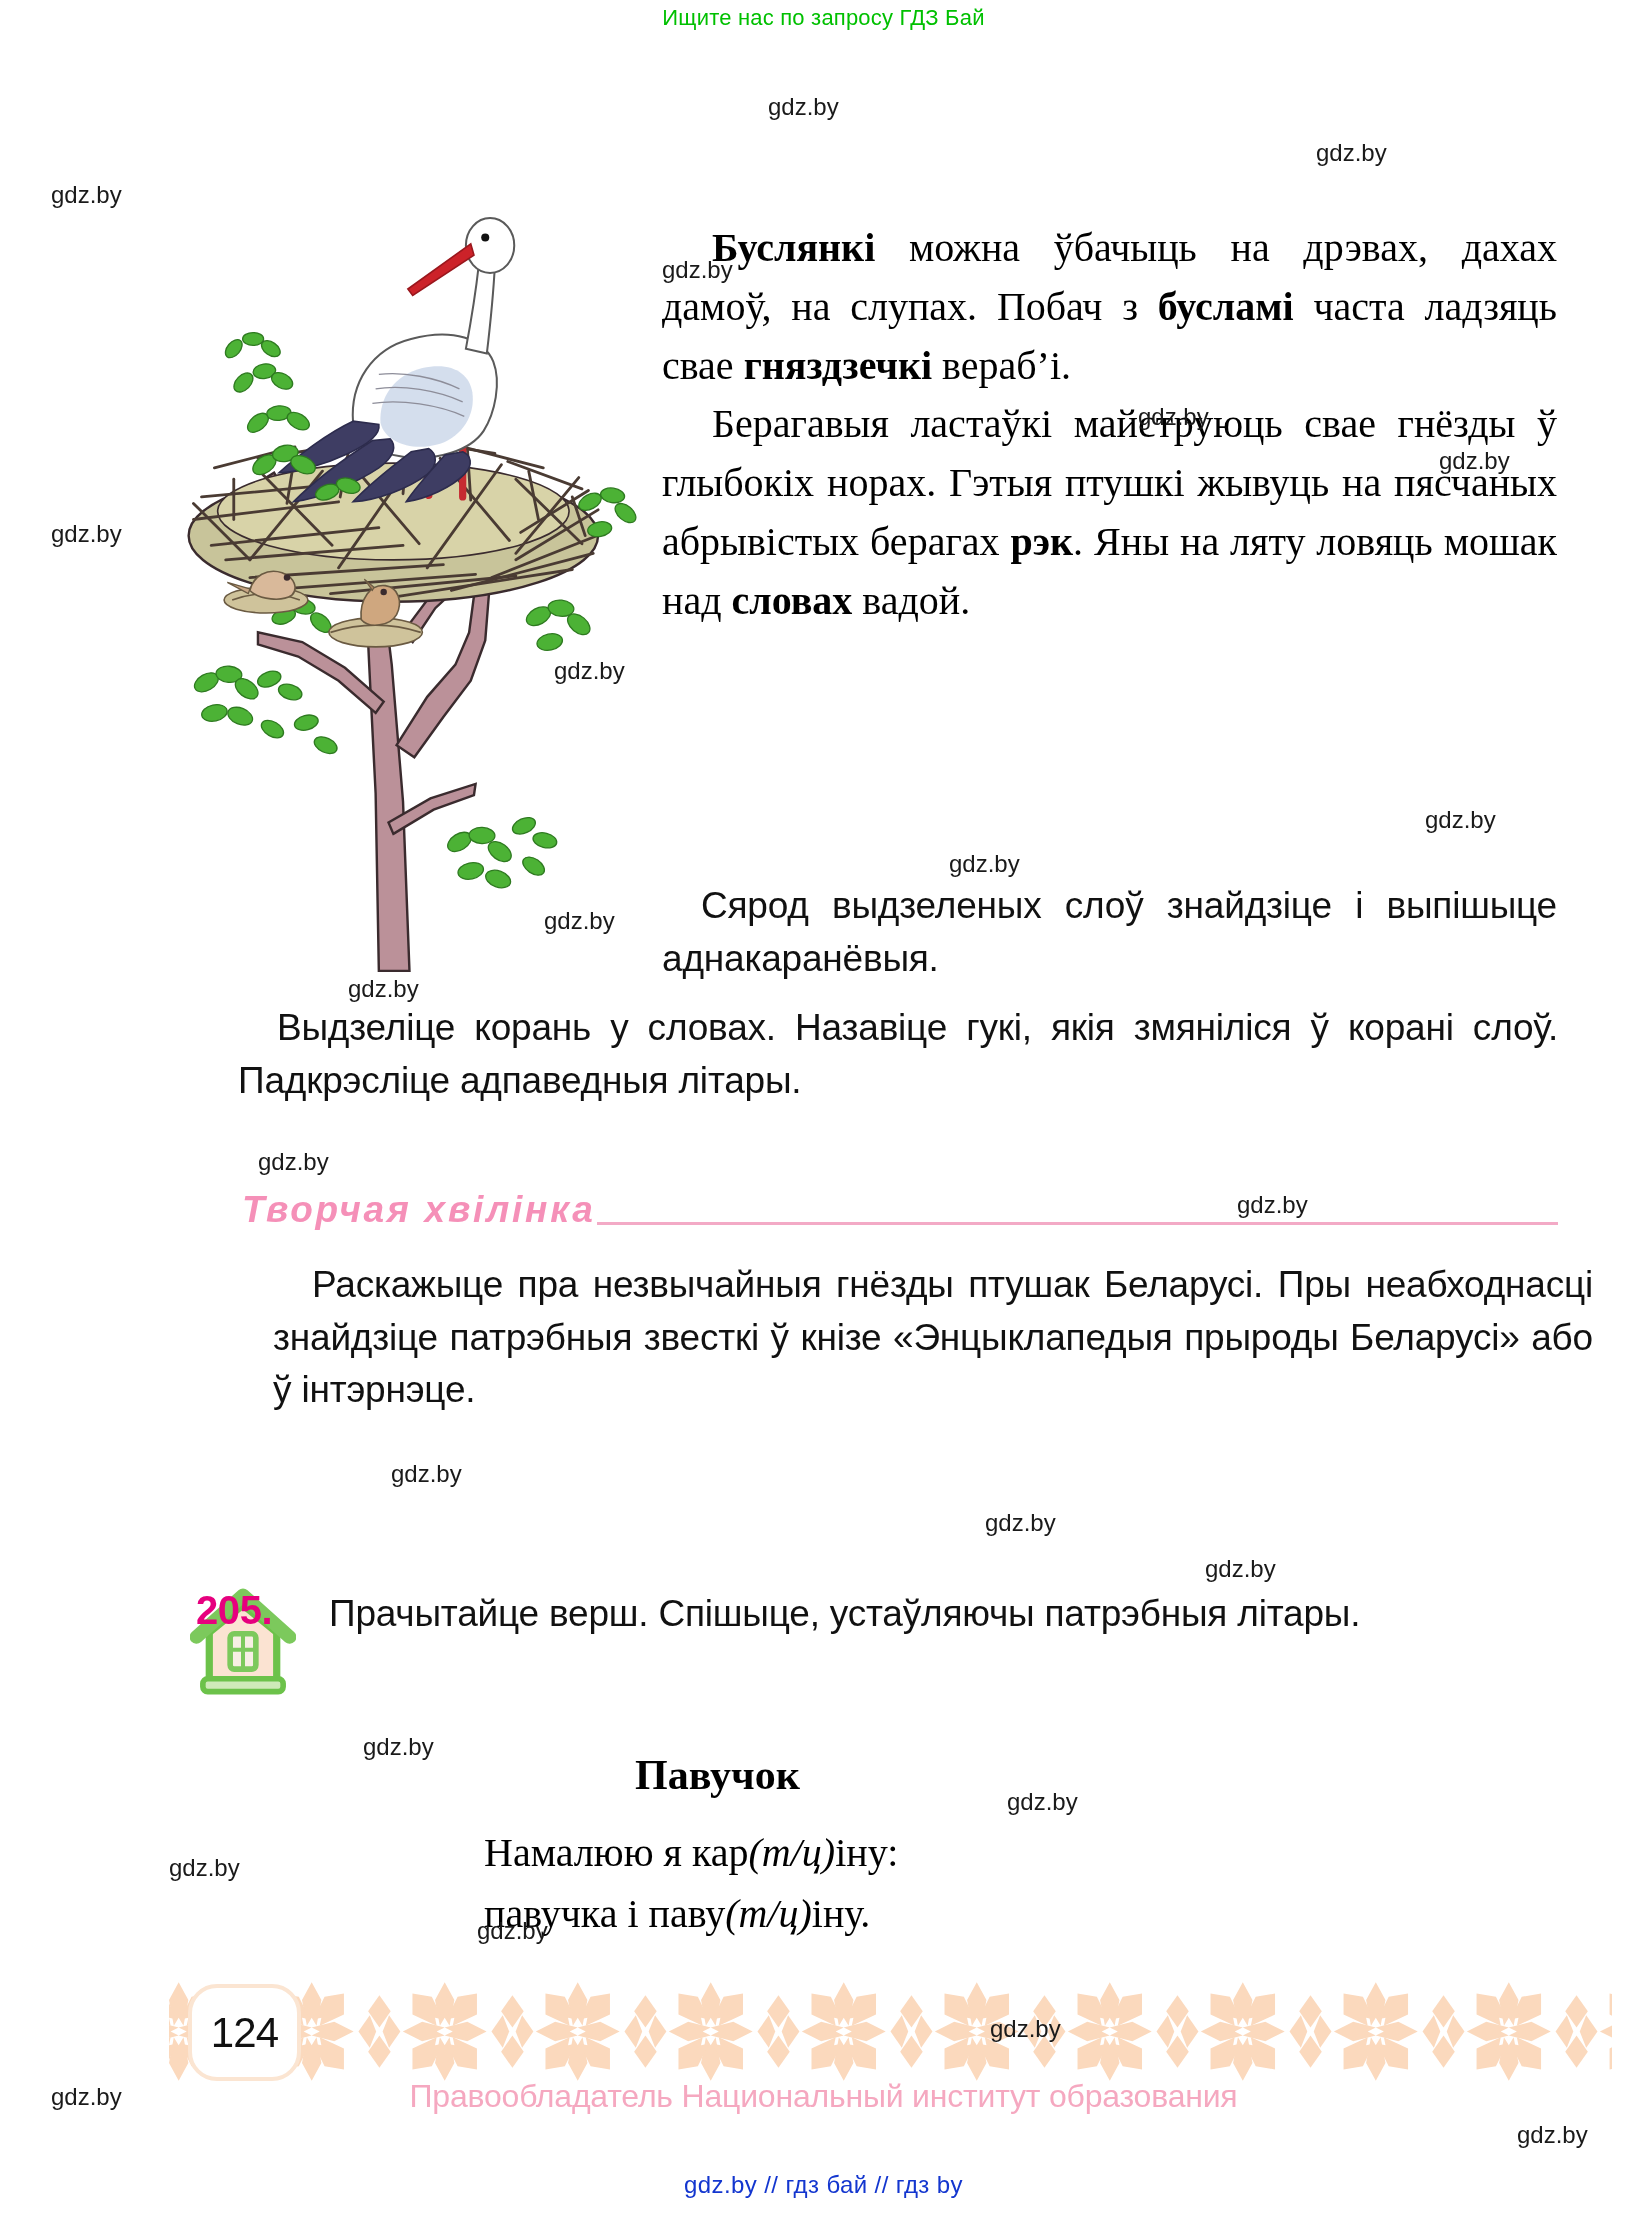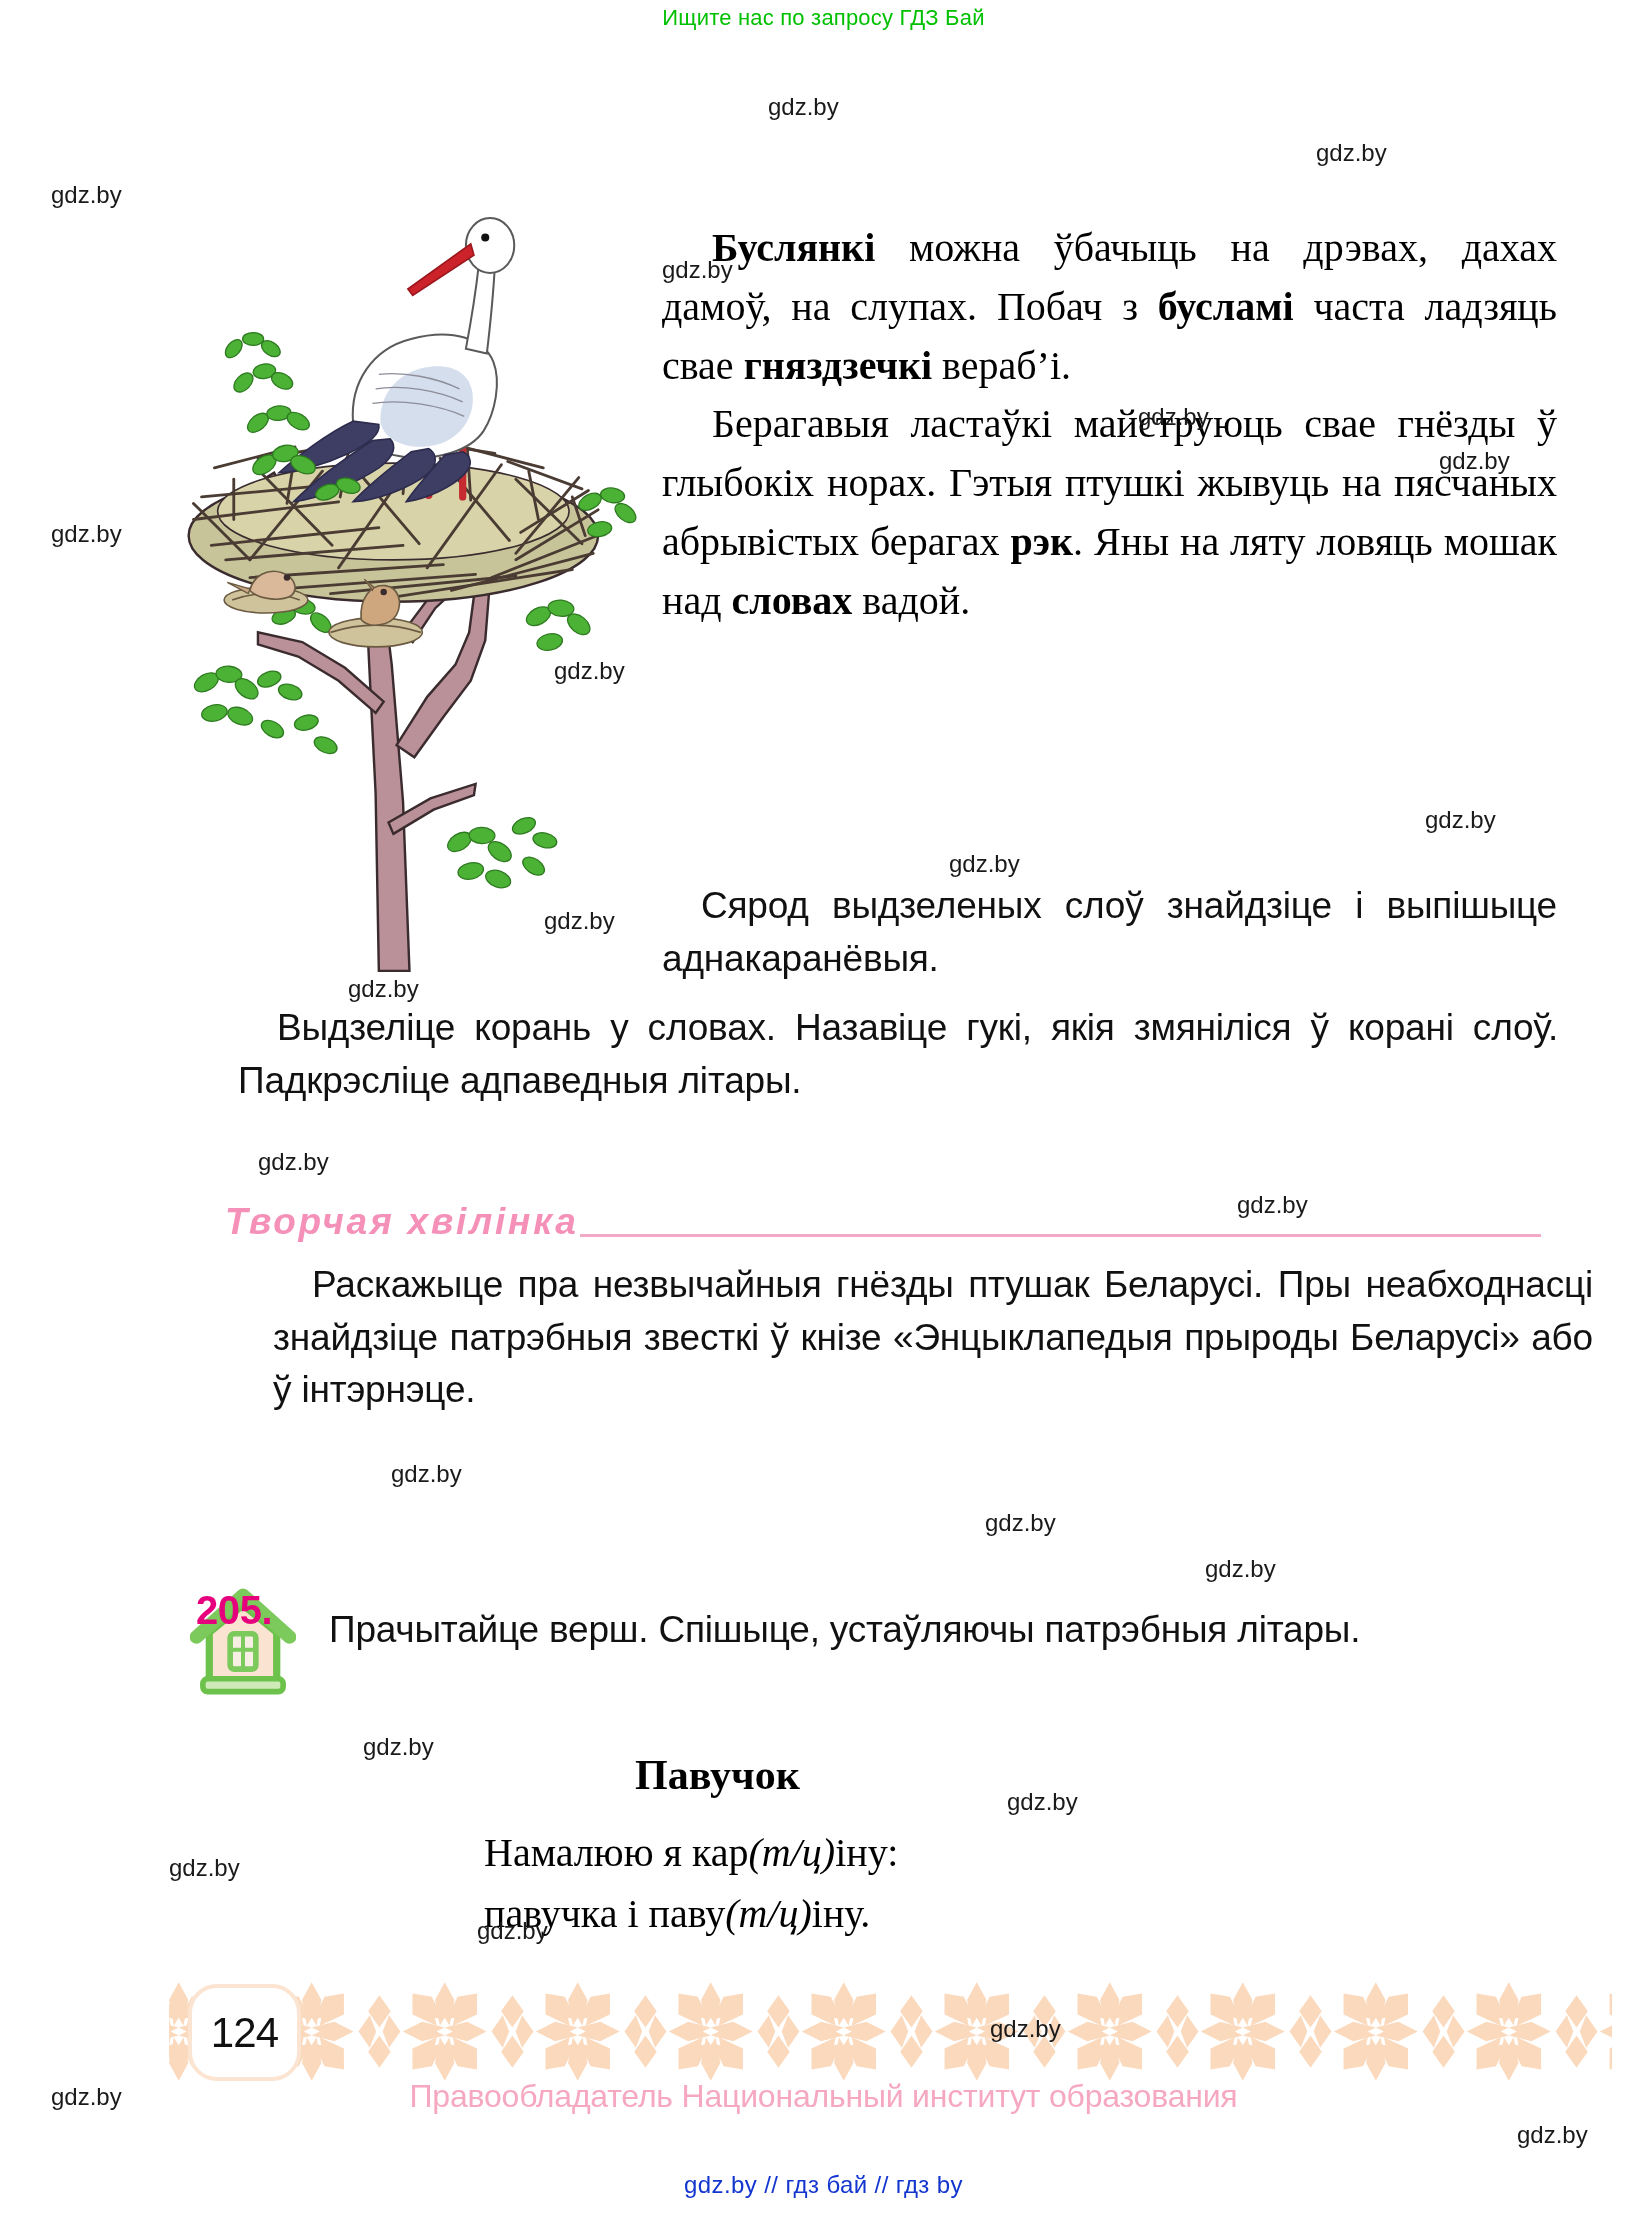--- a/index.html
+++ b/index.html
@@ -100,34 +100,32 @@
     left: 238px;
     top: 1259px;
     width: 1320px;
     margin-left: 35px;
   }
   #task-205-body {
     left: 329px;
     top: 1588px;
     width: 1229px;
     text-indent: 0;
-    margin-top: 16px;
   }
   #task-205-body p { text-indent: 0; }
 
   
   .creative-head-wrap {
     position: absolute;
-    left: 225px;
+    left: 242px;
     top: 1182px;
     width: 1316px;
     height: 48px;
     display: flex;
     align-items: flex-end;
-    margin-top: 12px;
   }
   .creative-head {
     color: #f590b8;
     font-family: "Liberation Sans", sans-serif;
     font-style: italic;
     font-weight: bold;
     font-size: 37px;
     letter-spacing: 2.8px;
     white-space: nowrap;
     line-height: 1;

